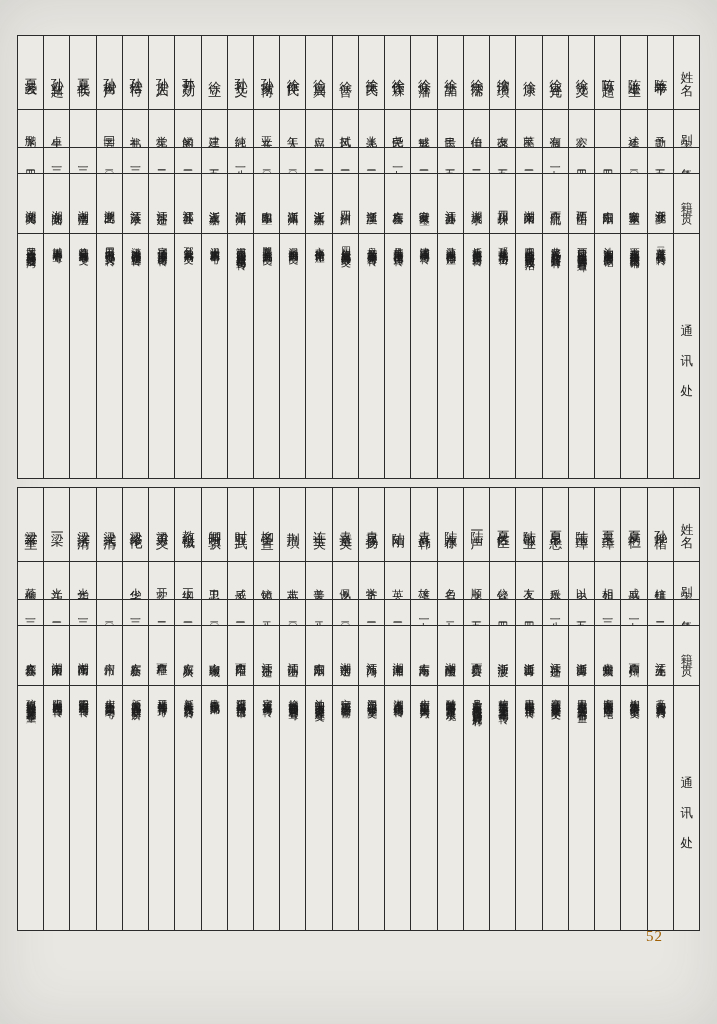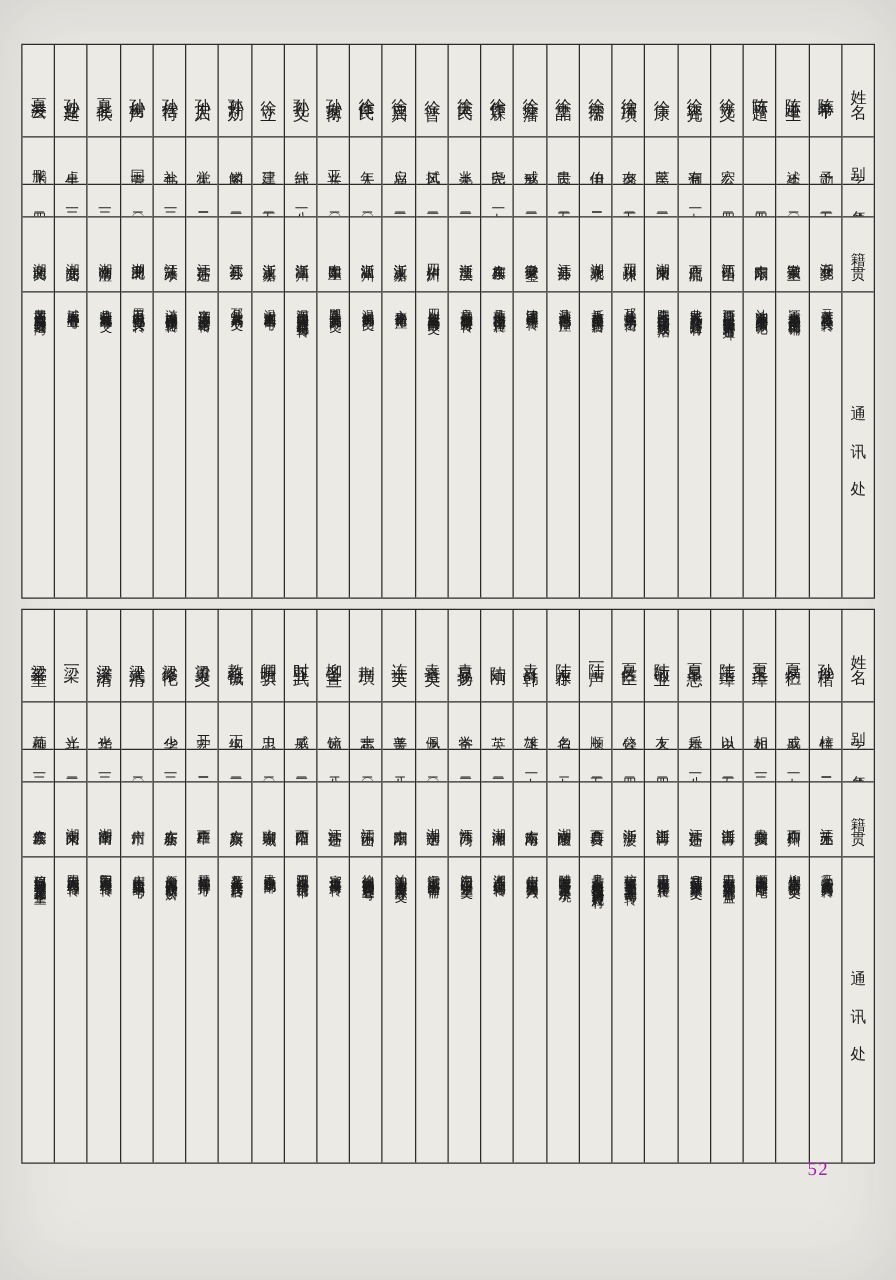--- a/index.html
+++ b/index.html
@@ -64,21 +64,21 @@
   .hdr .band-name .vtext{letter-spacing:12px;font-size:13px;}
   .hdr .band-alias .vtext{letter-spacing:5px;font-size:12px;}
   .hdr .band-age .vtext{letter-spacing:1px;font-size:11px;}
   .hdr .band-origin .vtext{letter-spacing:12px;font-size:12px;}
   .hdr .band-addr{align-items:center;}
   .hdr .band-addr .vtext{letter-spacing:30px;font-size:12.5px;}
   .page-number{
     position:absolute;
     left:646px;top:928px;
     font-size:15px;
-    color:#a21caf;
+    color:#a16207;
     letter-spacing:1px;
   }
 </style>
 </head>
 <body>
 
 <div class="sheet">
 
   <div class="dir-table top">
     <div class="col hdr">

